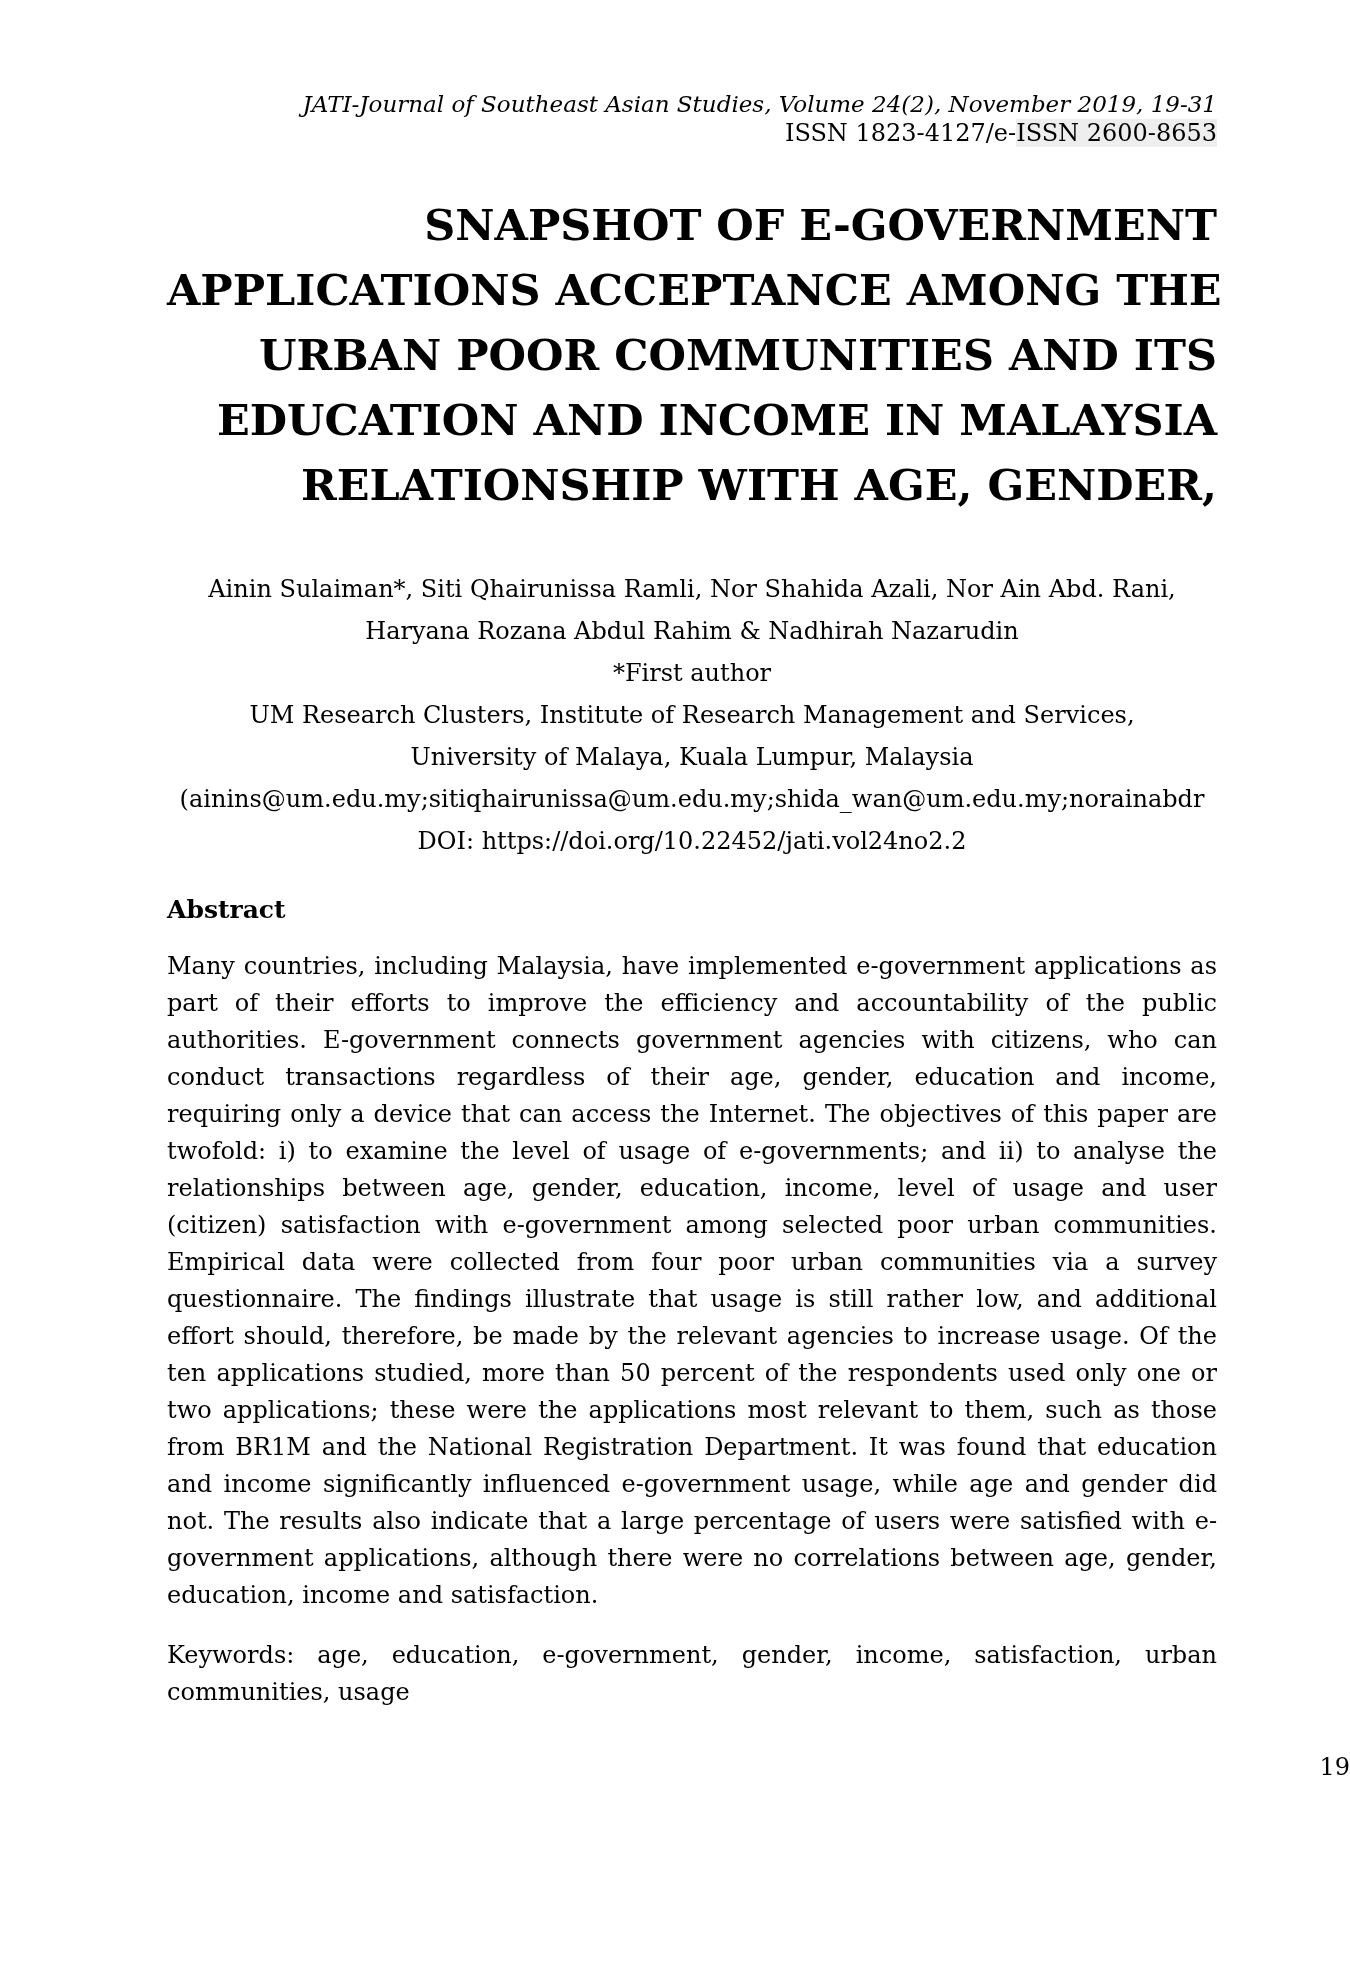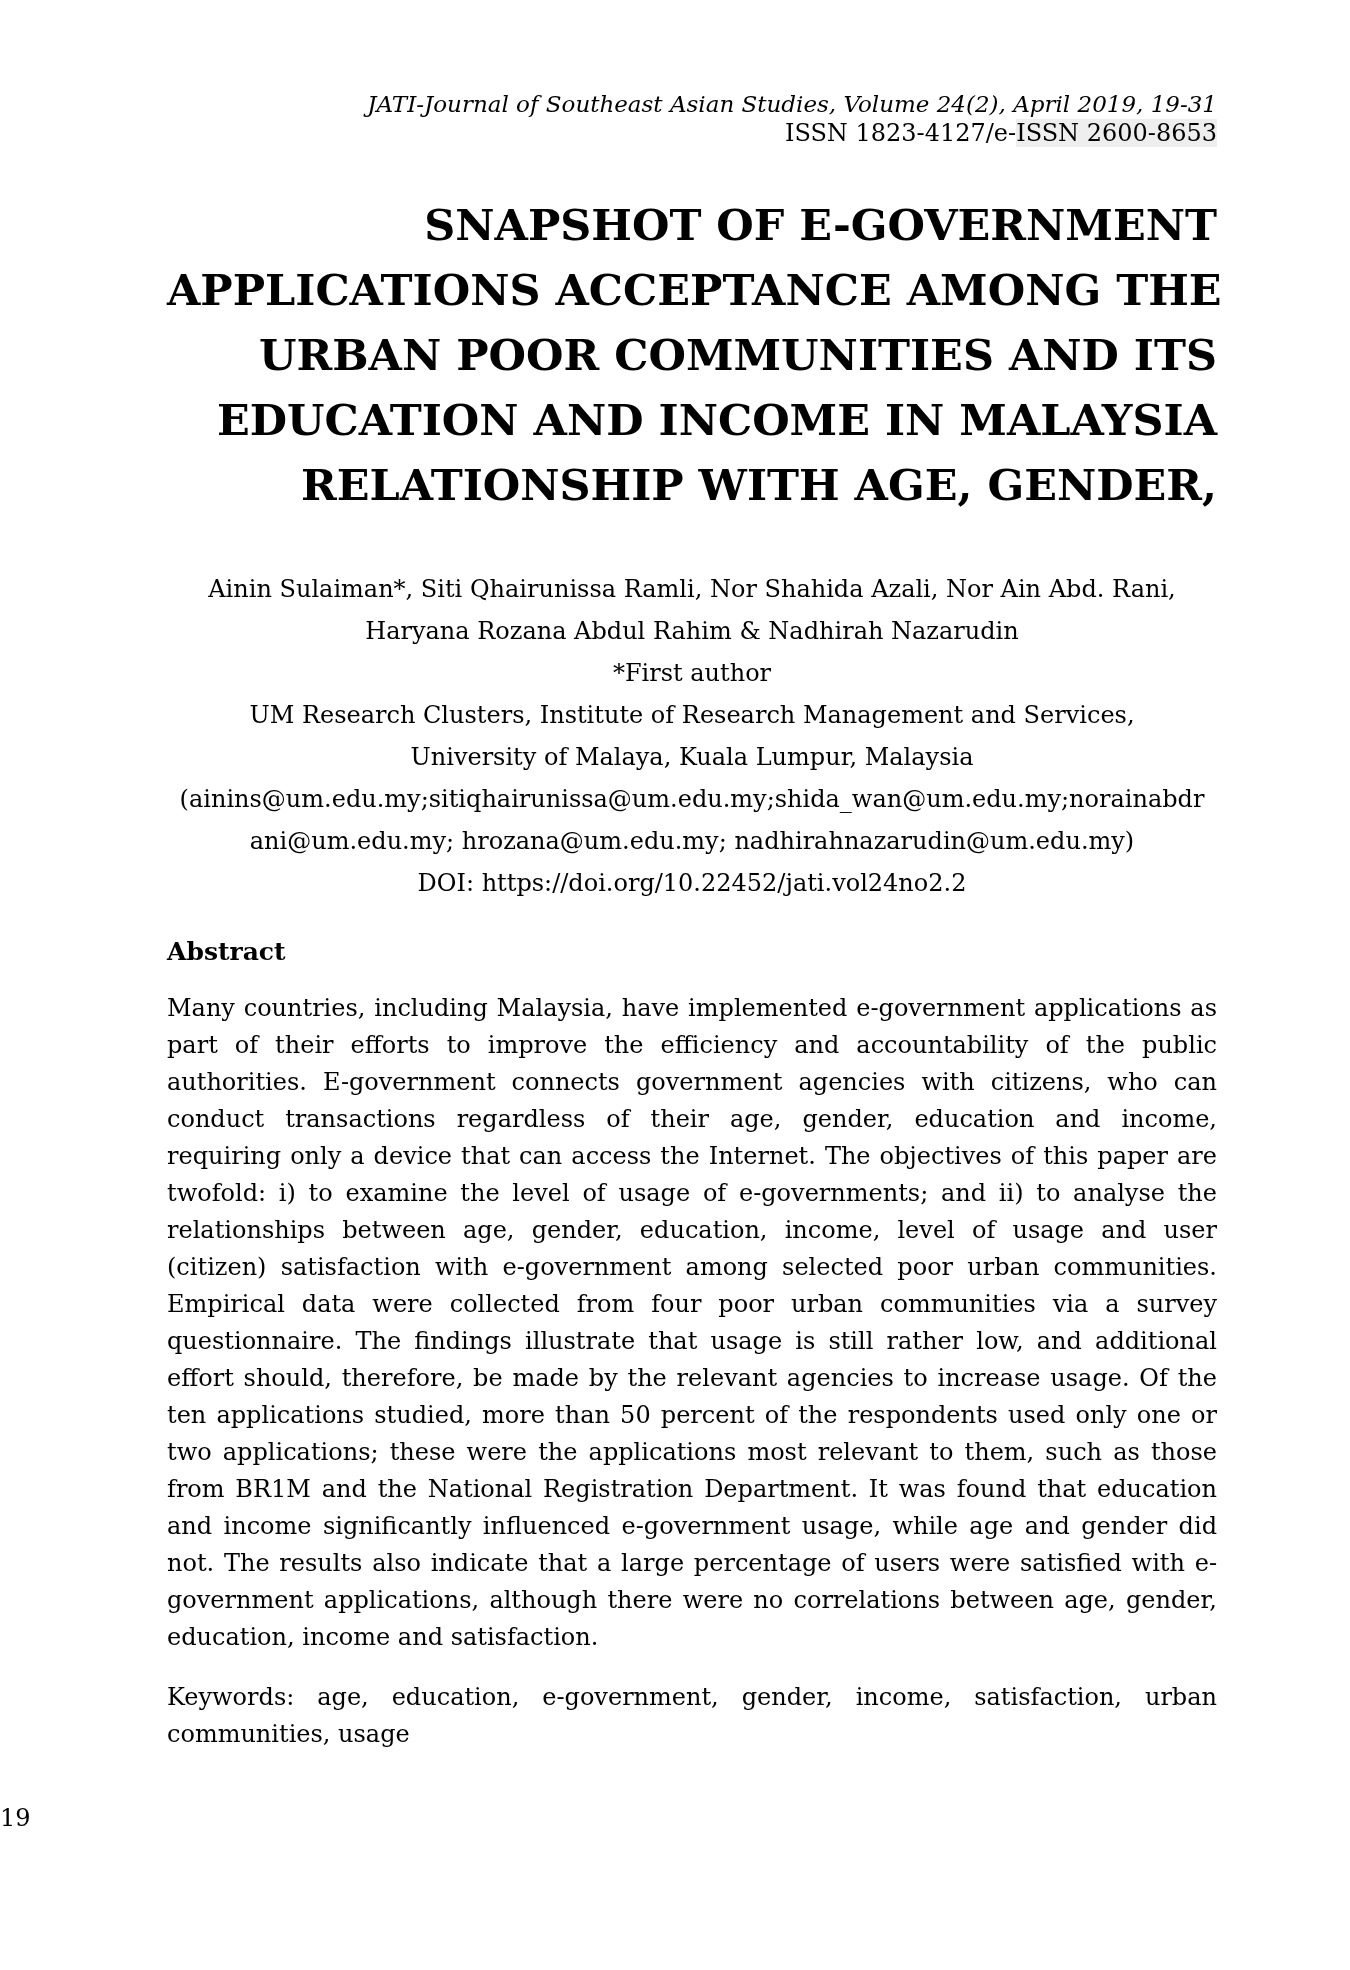--- a/index.html
+++ b/index.html
@@ -68,54 +68,53 @@
     hyphens: none;
   }
   .keywords {
     margin-top: 23px;
     font-size: 24px;
     line-height: 37px;
     text-align: justify;
   }
   .page-number {
     position: absolute;
-    top: 1802px;
+    top: 1751px;
     left: 0;
     width: 1350px;
-    text-align: left;
+    text-align: right;
     font-size: 24px;
     line-height: 32px;
   }
 </style>
 </head>
 <body>
 
 <div class="page">
 
   <div class="header">
-    <div class="journal-line">JATI-Journal of Southeast Asian Studies, Volume 24(2), April 2019, 19-31</div>
+    <div class="journal-line">JATI-Journal of Southeast Asian Studies, Volume 24(2), November 2019, 19-31</div>
     <div class="issn-line"><span>ISSN 1823-4127/e-</span><span class="issn-highlight">ISSN 2600-8653</span></div>
   </div>
 
   <div class="title">
     <div class="title-line">SNAPSHOT OF E-GOVERNMENT</div>
     <div class="title-line">APPLICATIONS ACCEPTANCE AMONG THE</div>
     <div class="title-line">URBAN POOR COMMUNITIES AND ITS</div>
     <div class="title-line">EDUCATION AND INCOME IN MALAYSIA</div>
     <div class="title-line">RELATIONSHIP WITH AGE, GENDER,</div>
   </div>
 
   <div class="authors">
     <div class="a-line">Ainin Sulaiman*, Siti Qhairunissa Ramli, Nor Shahida Azali, Nor Ain Abd. Rani,</div>
     <div class="a-line">Haryana Rozana Abdul Rahim &amp; Nadhirah Nazarudin</div>
     <div class="a-line">*First author</div>
     <div class="a-line">UM Research Clusters, Institute of Research Management and Services,</div>
     <div class="a-line">University of Malaya, Kuala Lumpur, Malaysia</div>
     <div class="a-line">(ainins@um.edu.my;sitiqhairunissa@um.edu.my;shida_wan@um.edu.my;norainabdr</div>
-    <div class="a-line">ani@um.edu.my; hrozana@um.edu.my; nadhirahnazarudin@um.edu.my)</div>
     <div class="a-line">DOI: https://doi.org/10.22452/jati.vol24no2.2</div>
   </div>
 
   <div class="abstract-heading">Abstract</div>
 
   <div class="abstract-text">Many countries, including Malaysia, have implemented e-government applications as part of their efforts to improve the efficiency and accountability of the public authorities. E-government connects government agencies with citizens, who can conduct transactions regardless of their age, gender, education and income, requiring only a device that can access the Internet. The objectives of this paper are twofold: i) to examine the level of usage of e-governments; and ii) to analyse the relationships between age, gender, education, income, level of usage and user (citizen) satisfaction with e-government among selected poor urban communities. Empirical data were collected from four poor urban communities via a survey questionnaire. The findings illustrate that usage is still rather low, and additional effort should, therefore, be made by the relevant agencies to increase usage. Of the ten applications studied, more than 50 percent of the respondents used only one or two applications; these were the applications most relevant to them, such as those from BR1M and the National Registration Department. It was found that education and income significantly influenced e-government usage, while age and gender did not. The results also indicate that a large percentage of users were satisfied with e-government applications, although there were no correlations between age, gender, education, income and satisfaction.</div>
 
   <div class="keywords">Keywords: age, education, e-government, gender, income, satisfaction, urban communities, usage</div>
 
   <div class="page-number">19</div>

